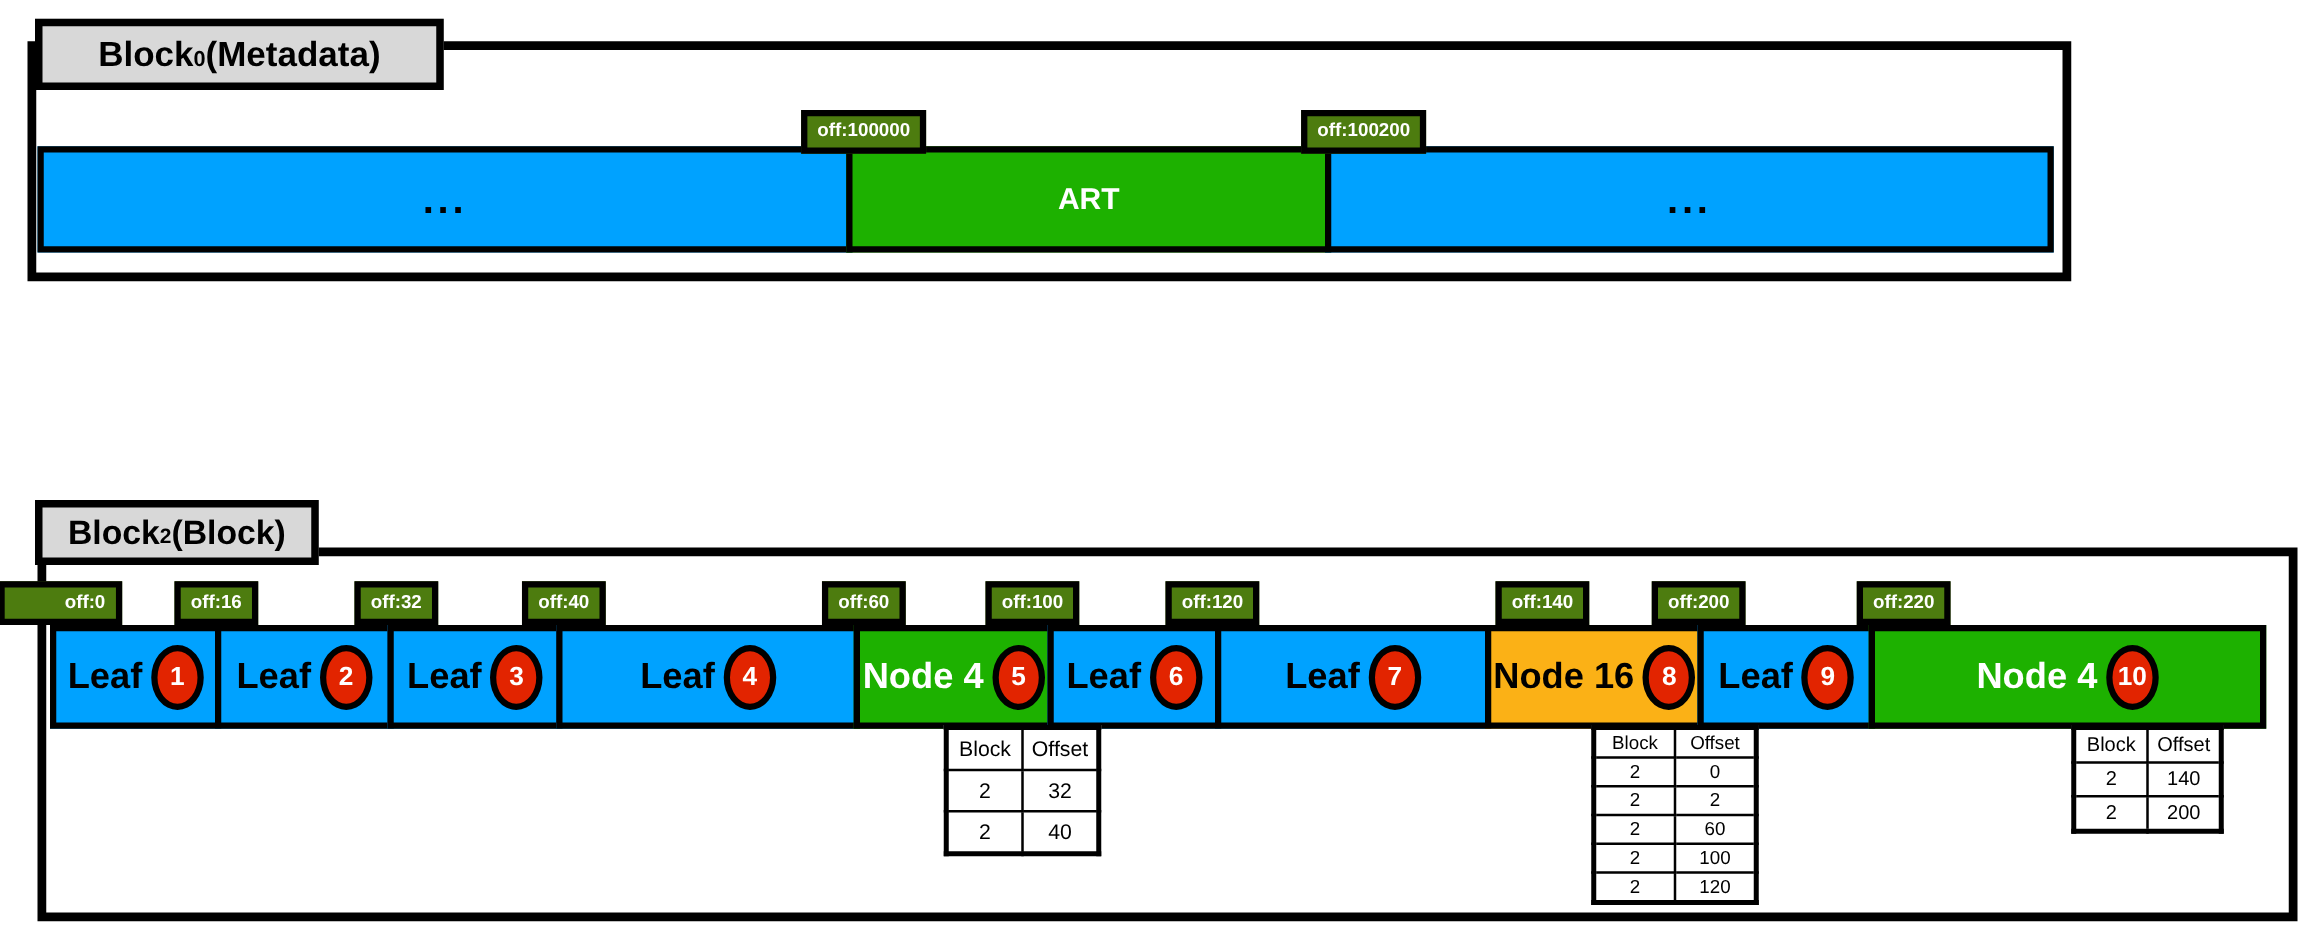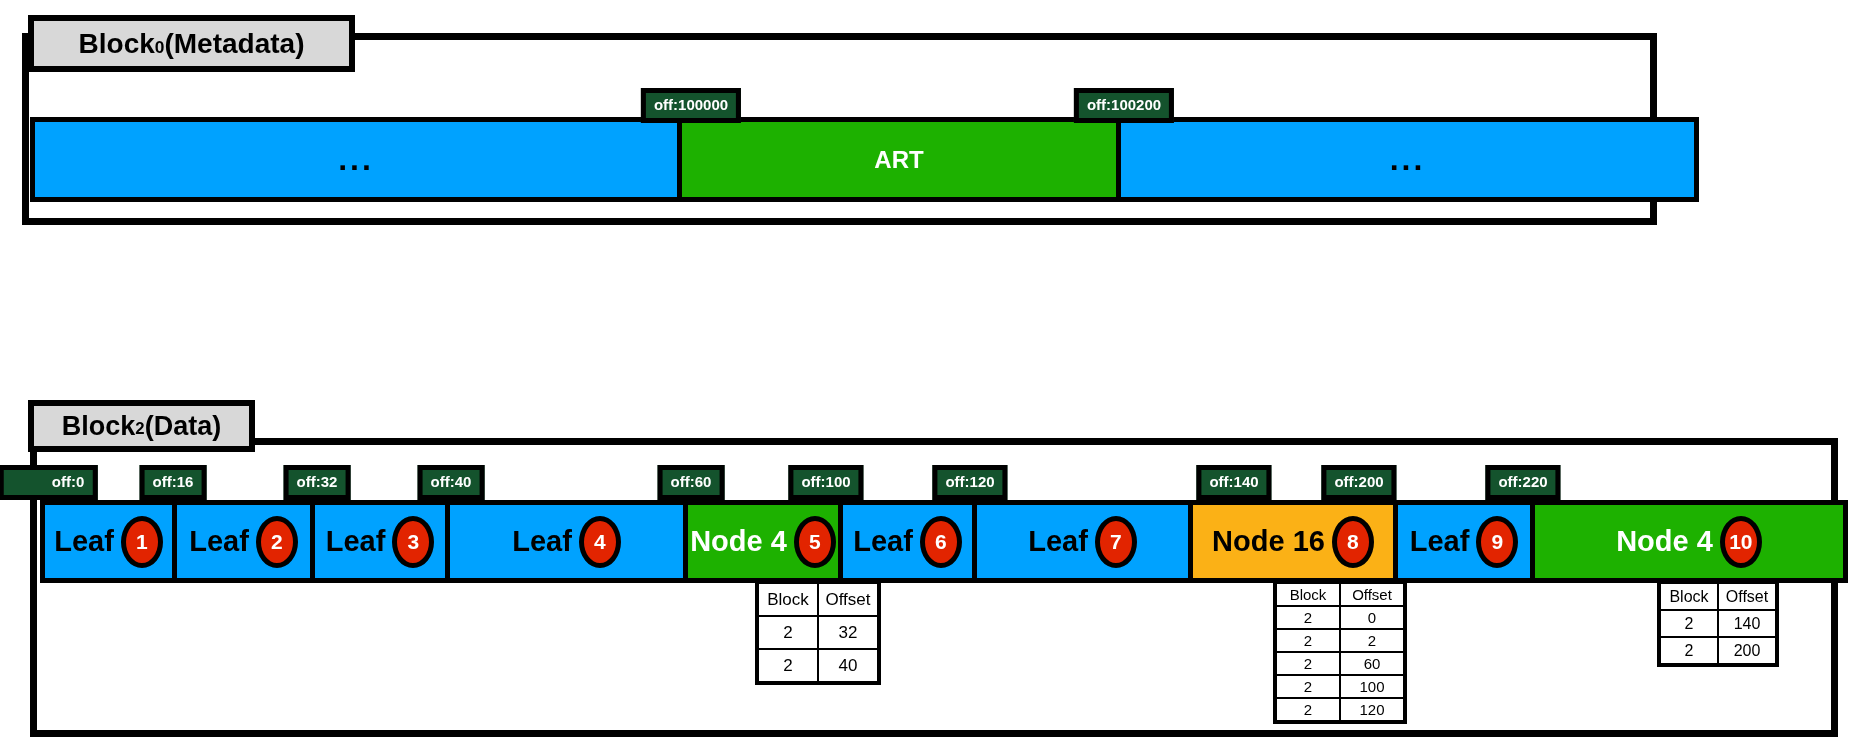--- a/index.html
+++ b/index.html
@@ -27,21 +27,21 @@
   .seg + .seg{margin-left:-5px;}
   .seg.blue{background:#00a2ff;}
   .seg.green{background:#1db100;color:#fff;}
   .seg.orange{background:#fbb116;color:#000;}
   .bar-row.top .seg{font-size:30px;}
   .bar-row.top .dots{font-size:32px;letter-spacing:3px;}
   .art-text{text-align:center;font-size:24px;line-height:1.3;font-weight:bold;color:#fff;}
   .bar-row.bottom .seg{font-size:29px;gap:7px;}
 
   
-  .off-label{position:absolute;transform:translateX(-50%);background:#14532d;border:5px solid #000;
+  .off-label{position:absolute;transform:translateX(-50%);background:#4d7c0f;border:5px solid #000;
     box-sizing:border-box;color:#fff;font-weight:bold;font-size:15px;padding:3px 8px;white-space:nowrap;
     z-index:5;line-height:1.25;}
   .off-label.toprow{top:88px;}
   .off-label.botrow{top:465px;}
 
   
   .num-circle{width:42px;height:52px;border-radius:50%;border:5px solid #000;background:#e22400;
     color:#fff;font-size:21px;font-weight:bold;display:flex;align-items:center;justify-content:center;
     flex-shrink:0;box-sizing:border-box;}
 
@@ -63,42 +63,42 @@
 
   <div class="outer-box top"></div>
 
   <div class="title-box top">
     <span>Block</span>
       <sub>0</sub>
       <span> (Metadata)</span>
   </div>
 
   <div class="off-label toprow" style="left:691px;">off:100000</div>
-  <div class="off-label toprow" style="left:1124px;text-align:right;">off:100200</div>
+  <div class="off-label toprow" style="left:1091px;text-align:right;">off:100200</div>
 
   <div class="bar-row top">
     <div class="seg blue dots" style="width:652px;">
       <span>...</span>
     </div>
-    <div class="seg green" style="width:444px;">
+    <div class="seg green" style="width:388px;">
       <div class="art-text">
         <div>ART</div>
       </div>
     </div>
     <div class="seg blue dots" style="width:583px;">
       <span>...</span>
     </div>
   </div>
 
   <div class="outer-box bottom"></div>
 
   <div class="title-box bottom">
     <span>Block</span>
       <sub>2</sub>
-      <span> (Data)</span>
+      <span> (Block)</span>
   </div>
 
   <div class="off-label botrow" style="left:48px;padding-left:48px;">off:0</div>
   <div class="off-label botrow" style="left:173px;">off:16</div>
   <div class="off-label botrow" style="left:317px;">off:32</div>
   <div class="off-label botrow" style="left:451px;">off:40</div>
   <div class="off-label botrow" style="left:691px;">off:60</div>
   <div class="off-label botrow" style="left:826px;">off:100</div>
   <div class="off-label botrow" style="left:970px;">off:120</div>
   <div class="off-label botrow" style="left:1190px;margin-left:44px;">off:140</div>
@@ -127,21 +127,21 @@
       <span class="num-circle">5</span>
     </div>
     <div class="seg blue" style="width:139px;">
       <span>Leaf</span>
       <span class="num-circle">6</span>
     </div>
     <div class="seg blue" style="width:221px;">
       <span>Leaf</span>
       <span class="num-circle">7</span>
     </div>
-    <div class="seg orange" style="width:210px;">
+    <div class="seg orange" style="width:175px;">
       <span>Node 16</span>
       <span class="num-circle">8</span>
     </div>
     <div class="seg blue" style="width:142px;">
       <span>Leaf</span>
       <span class="num-circle">9</span>
     </div>
     <div class="seg green" style="width:318px;">
       <span>Node 4</span>
       <span class="num-circle">10</span>

